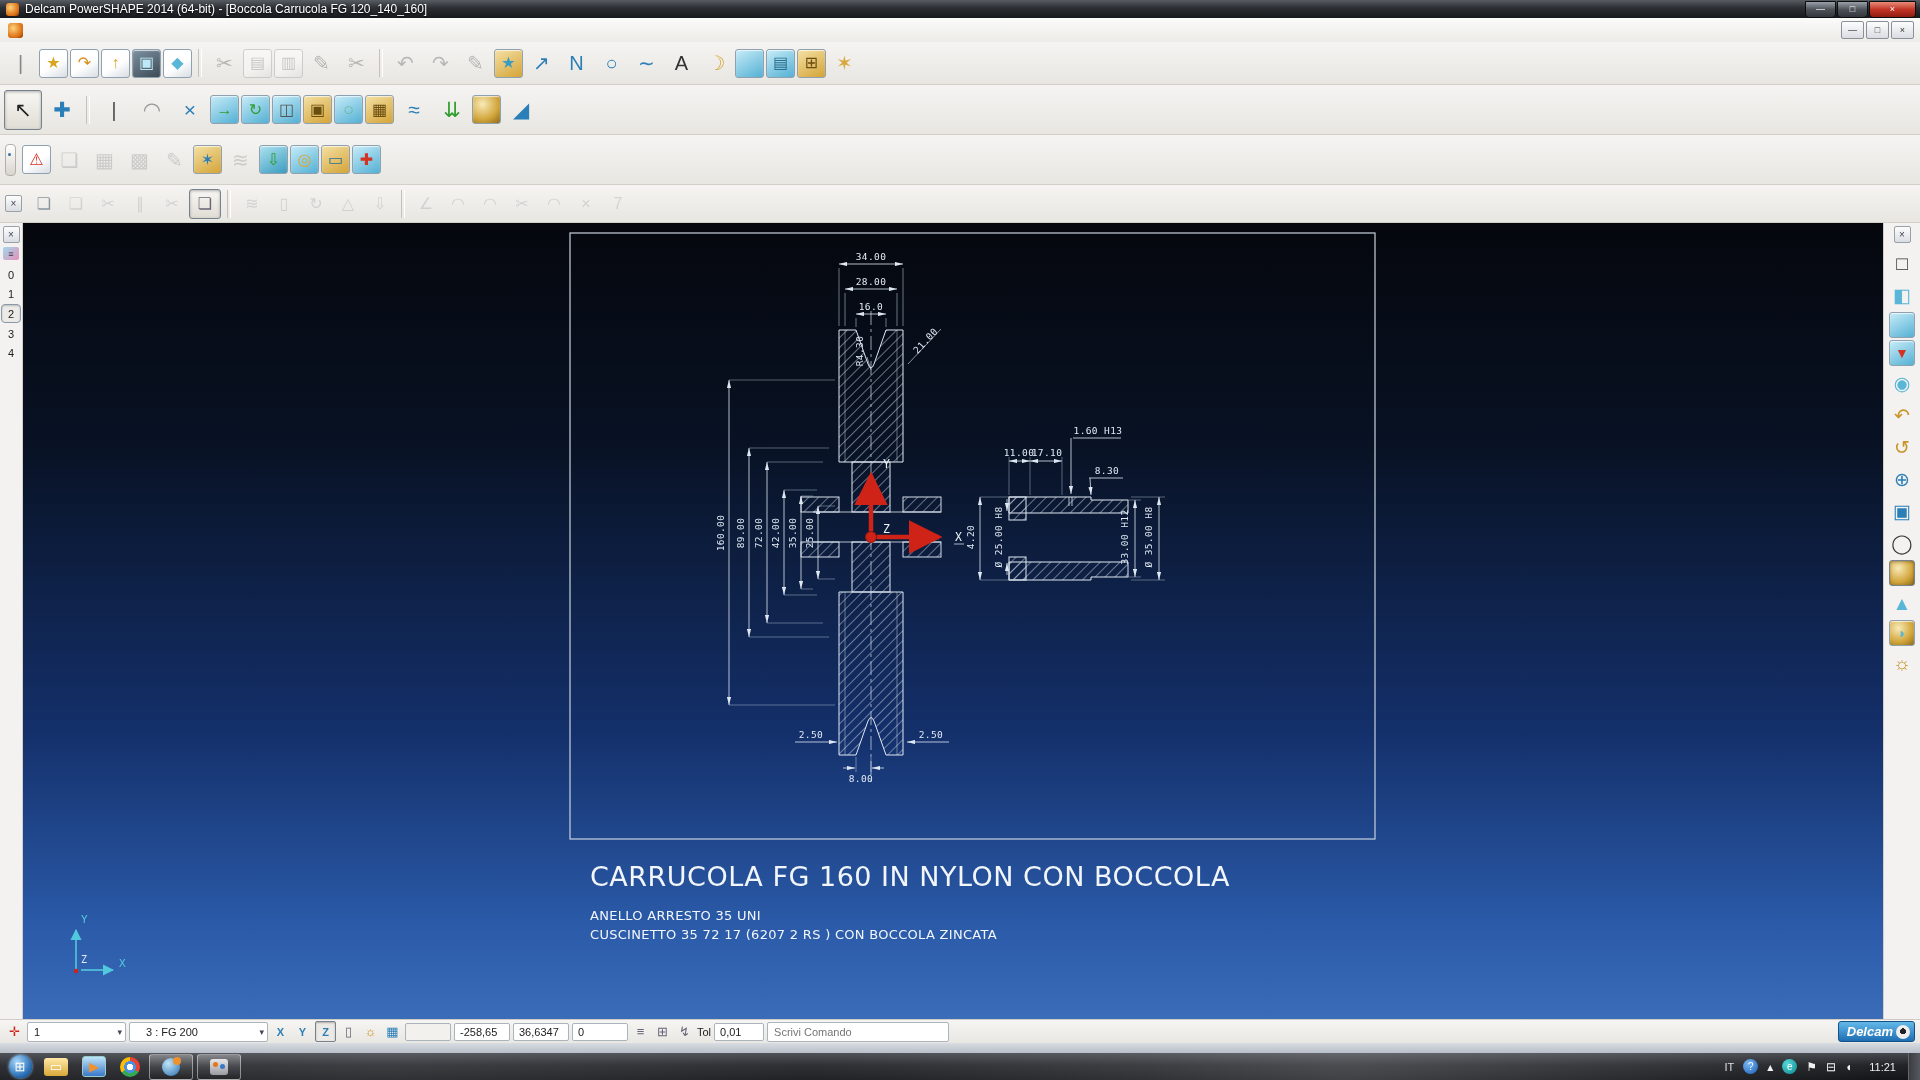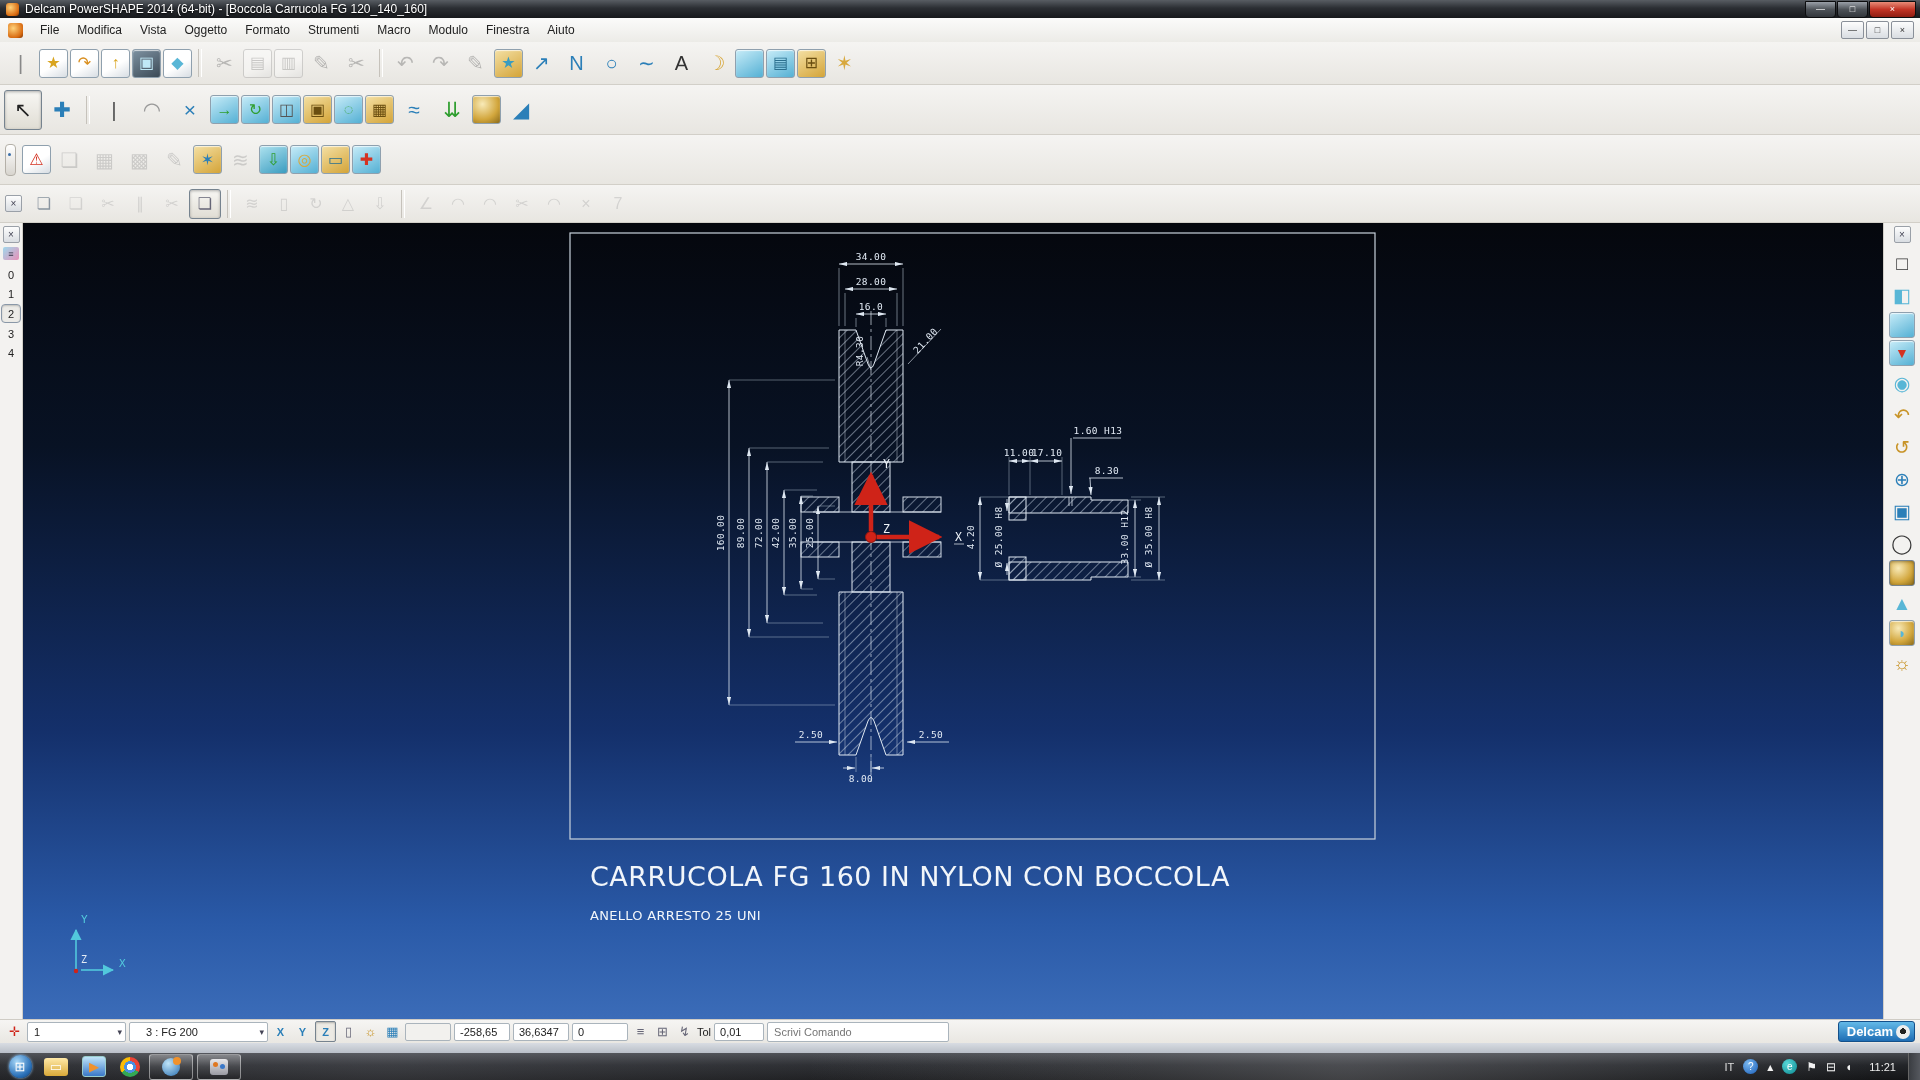--- a/index.html
+++ b/index.html
@@ -94,21 +94,21 @@
   .sb-combo.w2{width:118px;padding-left:16px;}
   .sb-field{background:#fff;border:1px solid #aab4bc;border-radius:2px;height:16px;
     padding:0 5px;display:flex;align-items:center;flex:none;}
   .sb-field.blank{width:34px;background:#f2f1ee;}
   .sb-field.coord{width:44px;}
   .sb-field.tol{width:38px;}
   #cmd-input{width:168px;height:18px;border:1px solid #aab4bc;border-radius:2px;
     font:11px "Liberation Sans",sans-serif;padding:0 6px;color:#333;}
   #delcam-logo{margin-left:auto;height:19px;display:flex;align-items:center;gap:3px;
     background:linear-gradient(#63b9e8,#1e6db4);border:1px solid #14508a;border-radius:3px;
-    color:#fff;font-weight:bold;font-size:13px;padding:0 4px 0 8px;}
+    color:#fff;font-weight:bold;font-style:italic;font-size:13px;padding:0 4px 0 8px;}
   #delcam-logo .spider{width:14px;height:14px;border-radius:8px;background:radial-gradient(circle at 50% 45%,#222 28%,#eee 30%);}
 
   #win-bottom{position:absolute;left:0;top:1043px;width:1920px;height:10px;
     background:linear-gradient(#d8dce2,#b9bfc8);}
 
   
   #taskbar{position:absolute;left:0;top:1053px;width:1920px;height:27px;box-sizing:border-box;
     background:radial-gradient(circle at 70% 120%,rgba(200,200,205,.25),transparent 40%),
                radial-gradient(circle at 20% -30%,rgba(180,180,190,.18),transparent 50%),
                linear-gradient(#46494e,#232529 45%,#141517);
@@ -154,32 +154,20 @@
     <span id="title-text">Delcam PowerSHAPE 2014 (64-bit) - [Boccola Carrucola FG 120_140_160]</span>
     <div id="win-btns">
       <div class="wb">—</div>
       <div class="wb">□</div>
       <div class="wb close">×</div>
     </div>
   </div>
 
   <div id="menubar">
     <span class="app-ico2"></span>
-    <div id="menu-items" style="display:flex;">
-        <span class="menu-item">File</span>
-        <span class="menu-item">Modifica</span>
-        <span class="menu-item">Vista</span>
-        <span class="menu-item">Oggetto</span>
-        <span class="menu-item">Formato</span>
-        <span class="menu-item">Strumenti</span>
-        <span class="menu-item">Macro</span>
-        <span class="menu-item">Modulo</span>
-        <span class="menu-item">Finestra</span>
-        <span class="menu-item">Aiuto</span>
-      </div>
     <div id="mdi-btns">
       <div class="mdi-btn">—</div>
       <div class="mdi-btn">□</div>
       <div class="mdi-btn">×</div>
     </div>
   </div>
 
   <div id="tb-main" class="toolbar">
       <span class="tbi" style="color: rgb(136, 136, 136);">|</span>
       <span class="tbi has-bg" style="background: linear-gradient(150deg, rgb(255, 255, 255) 55%, rgb(215, 221, 227)); color: rgb(217, 165, 32);">★</span>
@@ -435,21 +423,22 @@
           <line x1="58" y1="747" x2="90" y2="747" stroke="#52c8dc" stroke-width="1.6" marker-end="url(#ca)"></line>
           <circle cx="53" cy="748" r="2.2" fill="#cf2318"></circle>
         </g>
         <text class="tri" x="58" y="700">Y</text>
         <text class="tri" x="96" y="744">X</text>
         <text class="triw" x="58" y="740">Z</text>
       </svg>
 
       <div id="note-block">
         <div id="note-title">CARRUCOLA FG 160 IN NYLON CON BOCCOLA</div>
-        <div class="note-line">ANELLO ARRESTO 25 UNI</div>
+        <div class="note-line">ANELLO ARRESTO 35 UNI</div>
+        <div class="note-line">CUSCINETTO 35 72 17  (6207 2 RS ) CON BOCCOLA ZINCATA</div>
       </div>
     </div>
 
     <div id="view-panel">
       <div class="tb-close">×</div>
       <div id="view-panel-icons" style="display:flex;flex-direction:column;align-items:center;">
           <span class="tbi" style="color: rgb(51, 51, 51);">□</span>
           <span class="tbi" style="color: rgb(88, 182, 214);">◧</span>
           <span class="tbi has-bg" style="background: linear-gradient(150deg, rgb(199, 236, 248), rgb(84, 176, 212));"></span>
           <span class="tbi has-bg" style="background: linear-gradient(150deg, rgb(199, 236, 248), rgb(84, 176, 212)); color: rgb(212, 51, 34);">▼</span>

